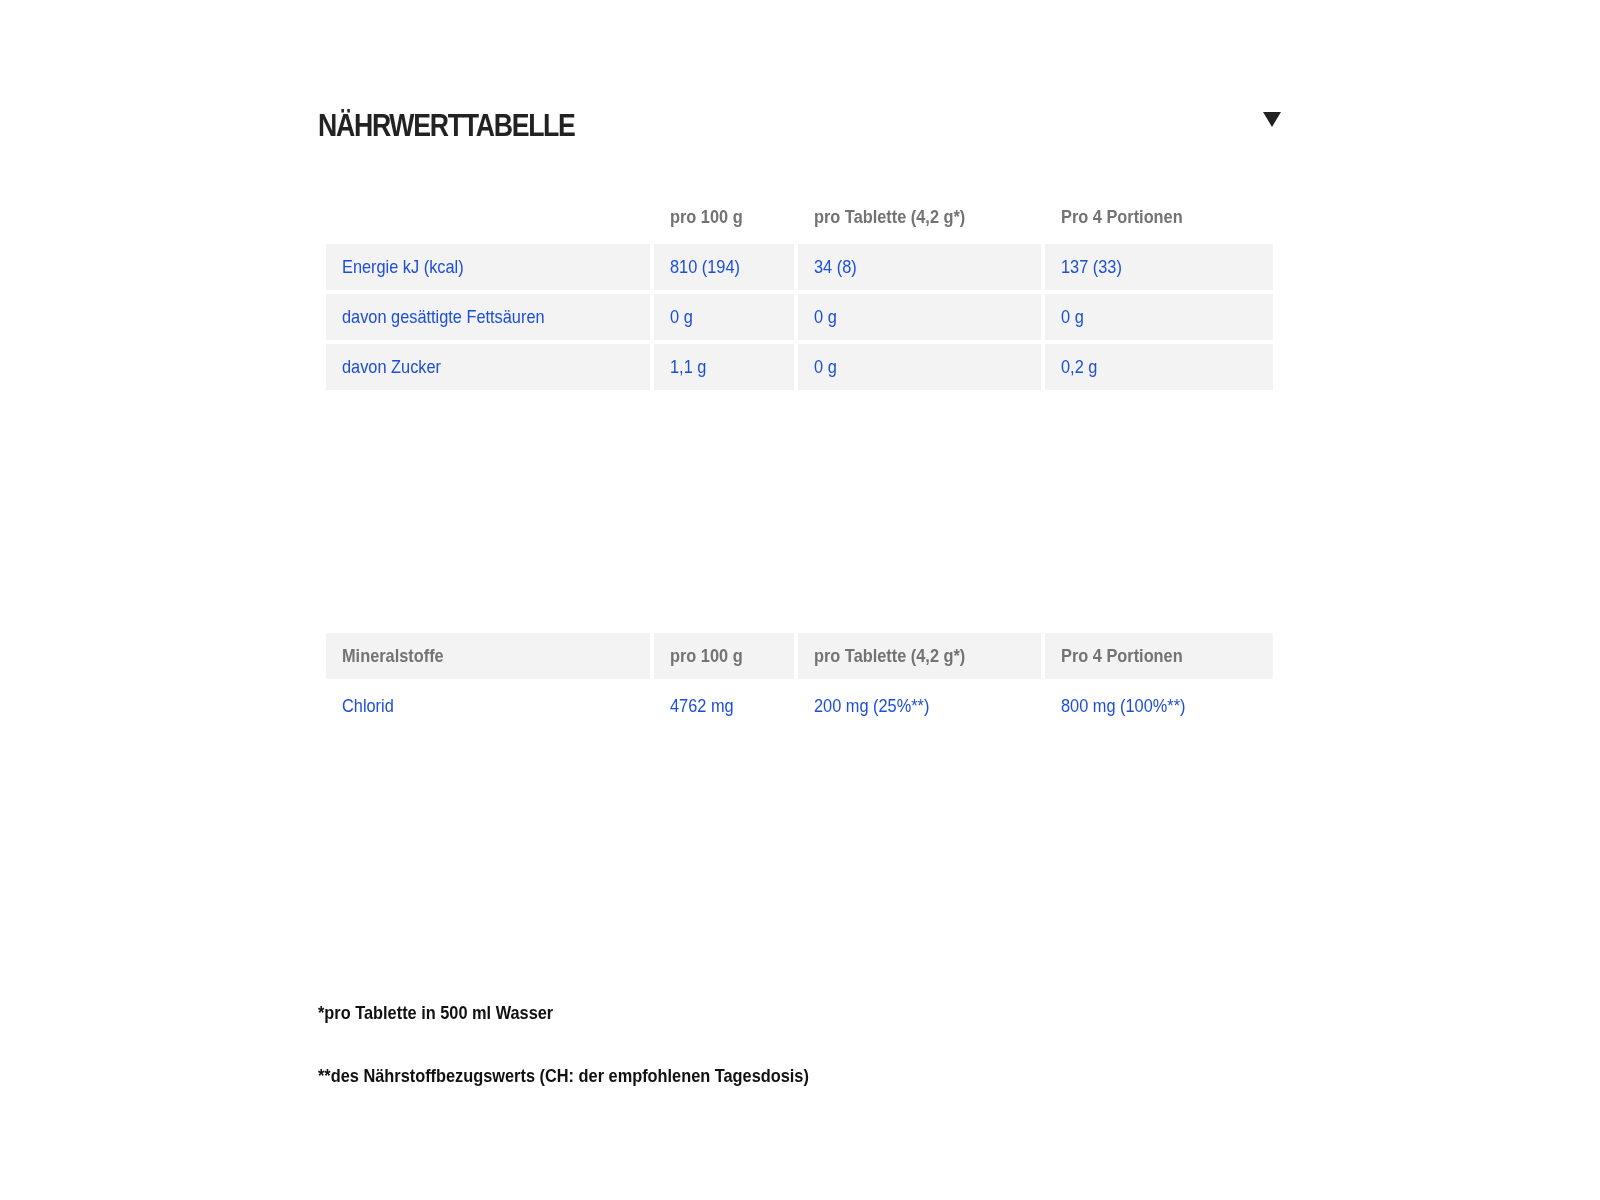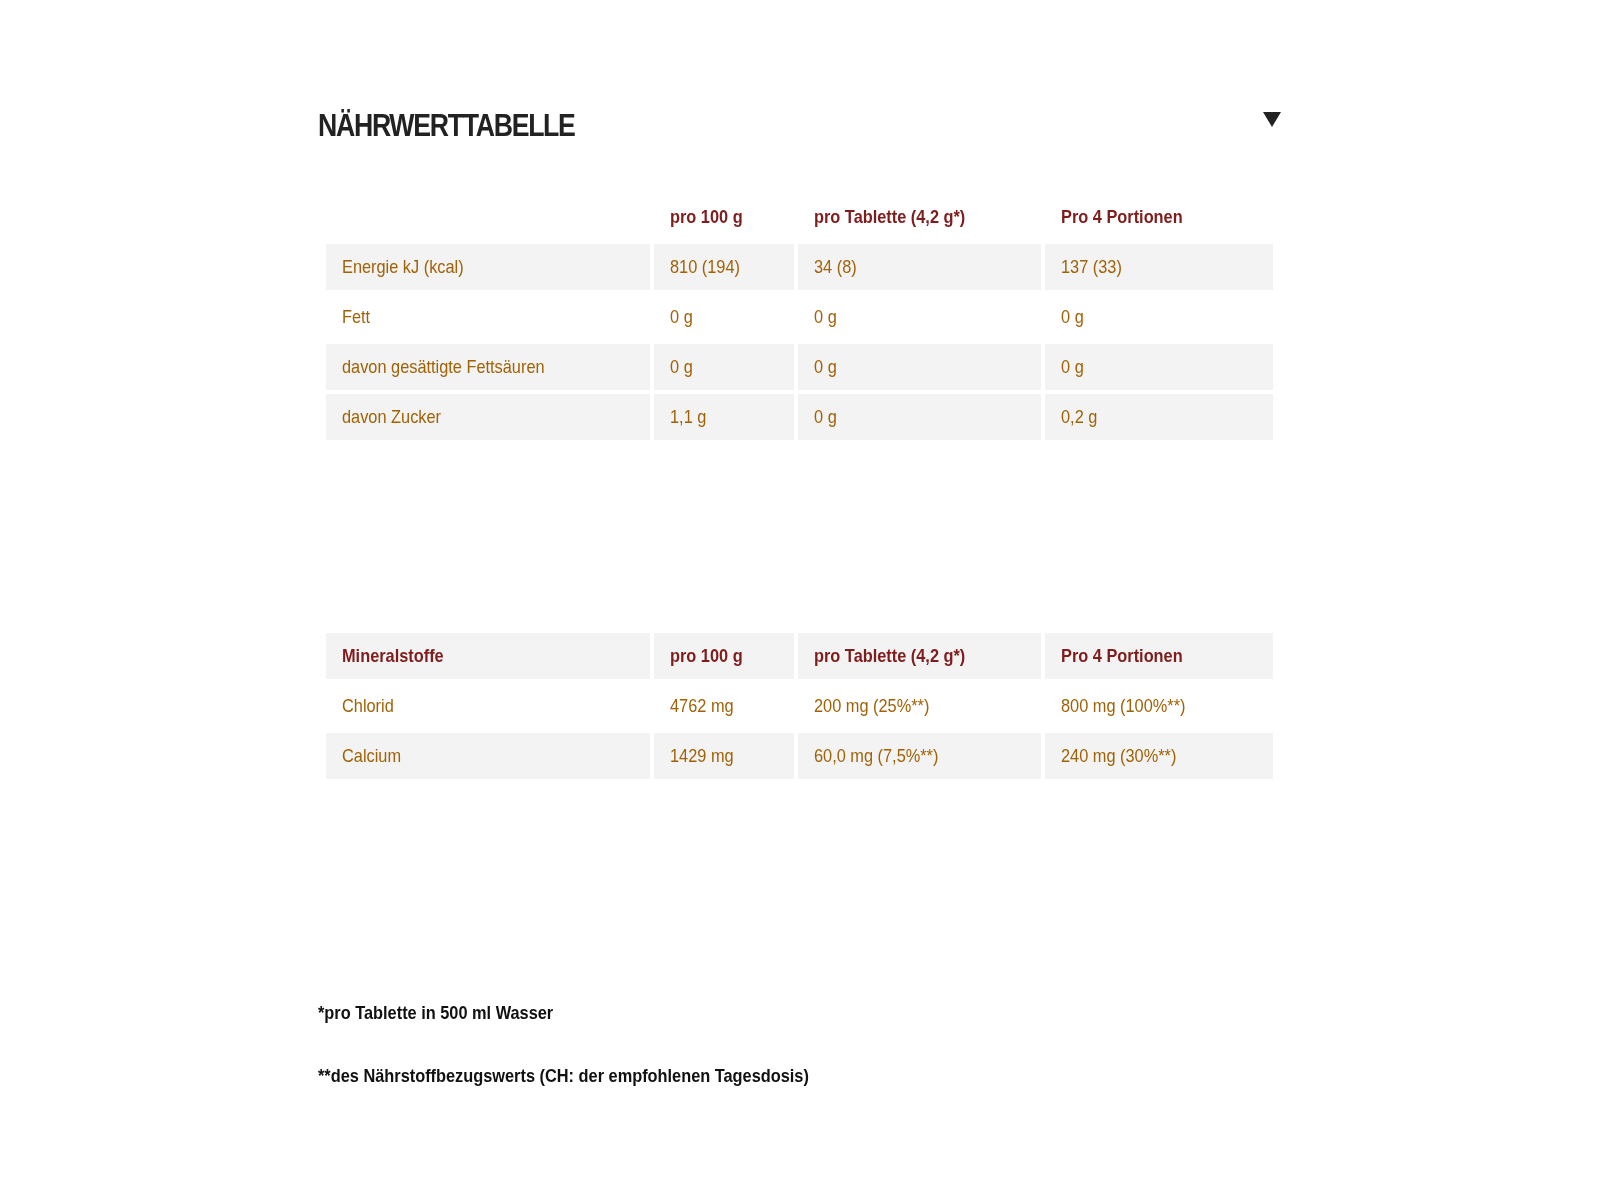--- a/index.html
+++ b/index.html
@@ -4,29 +4,29 @@
 <style>
   html, body { margin: 0; padding: 0; background: #ffffff; }
   body { width: 1600px; height: 1200px; position: relative; overflow: hidden;
          font-family: "Liberation Sans", sans-serif; }
   .title { position: absolute; left: 318px; top: 108px; font-size: 31px; font-weight: bold;
            color: #222; letter-spacing: -1.5px; transform: scaleX(0.86); transform-origin: left top; }
   .toggle { position: absolute; left: 1263px; top: 112px; width: 0; height: 0;
             border-left: 9px solid transparent; border-right: 9px solid transparent;
             border-top: 15px solid #222; cursor: pointer; }
   .tbl { position: absolute; left: 322px; border-collapse: separate; border-spacing: 4px 4px; }
-  .tbl td { height: 46px; padding: 0 0 0 16px; font-size: 19px; color: #a16207;
+  .tbl td { height: 46px; padding: 0 0 0 16px; font-size: 19px; color: #1d4ed8;
             white-space: nowrap; vertical-align: middle; }
   .tbl td span { display: inline-block; transform: scaleX(0.86); transform-origin: left center; }
   .tbl tr.shade td { background: #f3f3f3; }
   .tbl td.c1 { width: 308px; }
   .tbl td.c2 { width: 124px; }
   .tbl td.c3 { width: 227px; }
   .tbl td.c4 { width: 212px; }
-  .tbl tr.head td { color: #7f1d1d; font-weight: bold; text-decoration: underline; }
+  .tbl tr.head td { color: #737373; font-weight: bold; text-decoration: underline; }
   #t1 { top: 190px; }
   #t2 { top: 629px; }
   .note { position: absolute; left: 318px; font-size: 19px; font-weight: bold; color: #111;
           transform: scaleX(0.86); transform-origin: left top; white-space: nowrap; }
   #n1 { top: 1002px; }
   #n2 { top: 1065px; }
 </style>
 </head>
 <body>
 
@@ -39,26 +39,20 @@
     <td class="c1"><span></span></td>
     <td class="c2"><span>pro 100 g</span></td>
     <td class="c3"><span>pro Tablette (4,2 g*)</span></td>
     <td class="c4"><span>Pro 4 Portionen</span></td>
   </tr>
   <tr class="shade">
     <td class="c1"><span>Energie kJ (kcal)</span></td>
     <td class="c2"><span>810 (194)</span></td>
     <td class="c3"><span>34 (8)</span></td>
     <td class="c4"><span>137 (33)</span></td>
-  </tr>
-  <tr>
-    <td class="c1"><span>Fett</span></td>
-    <td class="c2"><span>0 g</span></td>
-    <td class="c3"><span>0 g</span></td>
-    <td class="c4"><span>0 g</span></td>
   </tr>
   <tr class="shade">
     <td class="c1"><span>davon gesättigte Fettsäuren</span></td>
     <td class="c2"><span>0 g</span></td>
     <td class="c3"><span>0 g</span></td>
     <td class="c4"><span>0 g</span></td>
   </tr>
   <tr class="shade">
     <td class="c1"><span>davon Zucker</span></td>
     <td class="c2"><span>1,1 g</span></td>
@@ -75,23 +69,17 @@
     <td class="c2"><span>pro 100 g</span></td>
     <td class="c3"><span>pro Tablette (4,2 g*)</span></td>
     <td class="c4"><span>Pro 4 Portionen</span></td>
   </tr>
   <tr>
     <td class="c1"><span>Chlorid</span></td>
     <td class="c2"><span>4762 mg</span></td>
     <td class="c3"><span>200 mg (25%**)</span></td>
     <td class="c4"><span>800 mg (100%**)</span></td>
   </tr>
-  <tr class="shade">
-    <td class="c1"><span>Calcium</span></td>
-    <td class="c2"><span>1429 mg</span></td>
-    <td class="c3"><span>60,0 mg (7,5%**)</span></td>
-    <td class="c4"><span>240 mg (30%**)</span></td>
-  </tr>
 </tbody>
   </table>
 
 <div class="note" id="n1">*pro Tablette in 500 ml Wasser</div>
 <div class="note" id="n2">**des Nährstoffbezugswerts (CH: der empfohlenen Tagesdosis)</div>
 
 </body></html>

